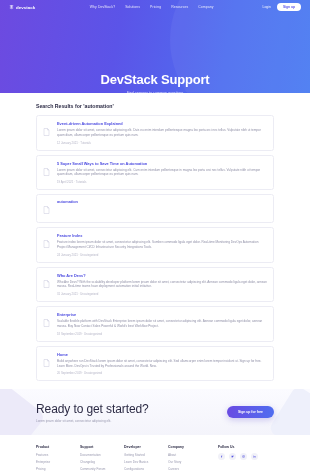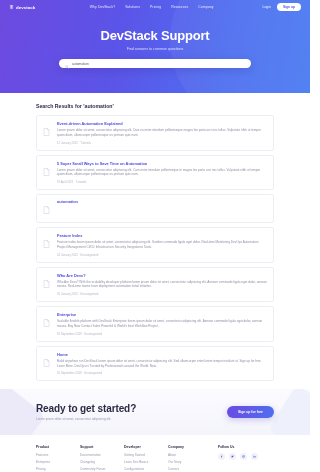--- a/index.html
+++ b/index.html
@@ -44,21 +44,21 @@
   }
   .nav-right { display:flex; align-items:center; gap:6px; margin-left:auto; }
   .nav-login { font-size:3.4px; color:rgba(255,255,255,.9); cursor:pointer; }
   .nav-signup {
     background:#fff; color:#5b54e8; font-size:3.3px; font-weight:600;
     padding:2px 6px; border-radius:8px; cursor:pointer; white-space:nowrap;
   }
 
   .hero-body { position:relative; z-index:2; text-align:center; padding-top:14px; }
   .hero-title {
-    font-size:13px; font-weight:700; color:#fff; letter-spacing:-.2px;
+    font-size:13px; font-weight:700; color:#fff; letter-spacing:-.2px;margin-top:44px;
   }
   .hero-sub {
     margin-top:4px; font-size:3.6px; color:rgba(255,255,255,.78);
   }
   .search-wrap {
     margin:8px auto 0; width:192px; height:9px;
     background:#fff; border-radius:6px;
     display:flex; align-items:center; gap:3px; padding:0 6px;
     box-shadow:0 2px 8px rgba(40,20,100,.18);
   }
@@ -99,21 +99,21 @@
     background:#eceaf9; transform:rotate(38deg); border-radius:8px;
   }
   .cta-shape-r{
     position:absolute; right:-22px; bottom:-14px; width:54px; height:54px;
     background:#eef0fb; transform:rotate(32deg); border-radius:8px;
   }
   .cta-inner{
     position:relative; z-index:2; display:flex; align-items:center;
     height:100%; padding:0 36px;
   }
-  .cta-title{ font-size:10px; font-weight:700; color:#2c2b45; letter-spacing:-.1px; }
+  .cta-title{ font-size:12px; font-weight:400; color:#2c2b45; letter-spacing:-.1px; }
   .cta-sub{ margin-top:3px; font-size:3.1px; color:#9a9ab0; }
   .cta-btn{
     margin-left:auto;
     background:linear-gradient(100deg,#6a4be2 0%,#4f6ef0 100%);
     color:#fff; font-size:3.4px; font-weight:600;
     padding:4px 11px; border-radius:9px; cursor:pointer; white-space:nowrap;
     box-shadow:0 2px 6px rgba(80,60,200,.25);
   }
 
   

